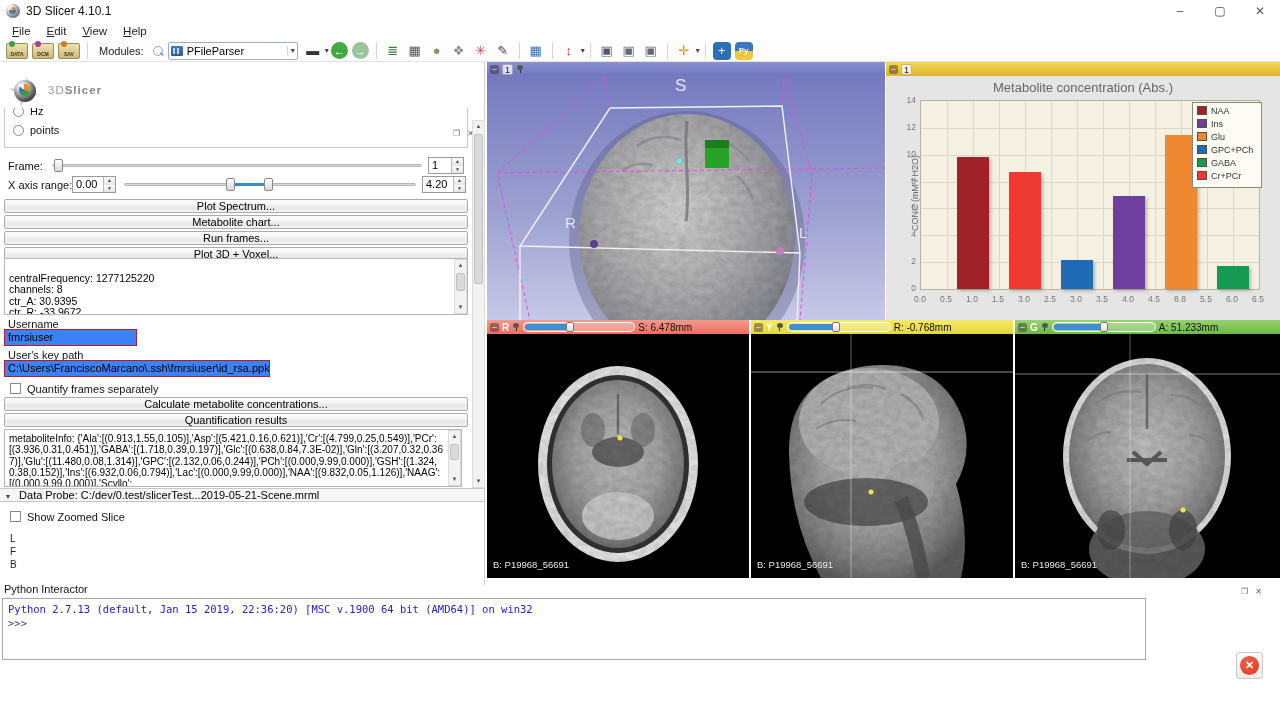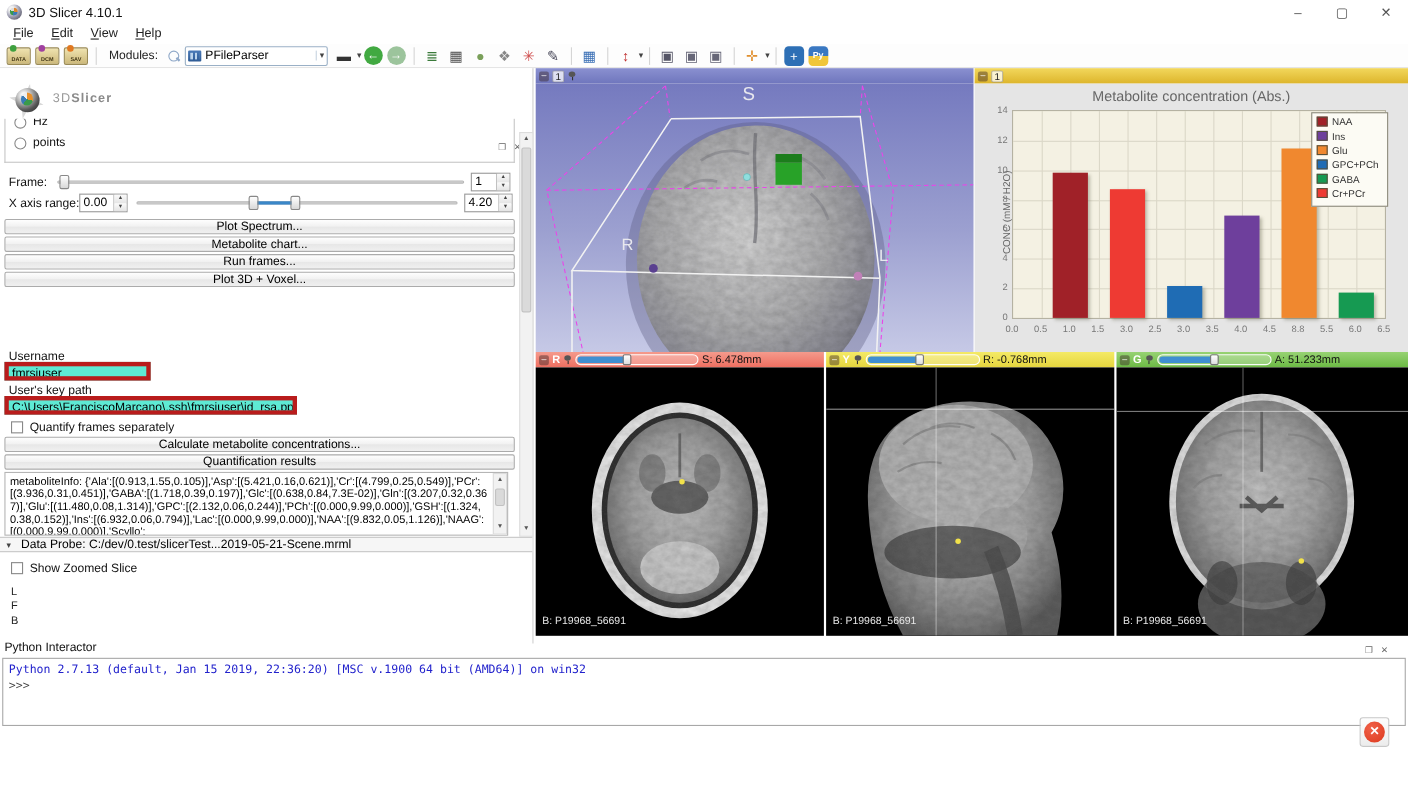--- a/index.html
+++ b/index.html
@@ -35,21 +35,21 @@
 #modcombo{width:130px;height:18px;border:1px solid #9ab0c6;border-radius:2px;background:#fff;display:flex;align-items:center;padding:0 2px;margin-right:4px}
 #modcombo .cico{width:12px;height:10px;background:linear-gradient(#4a7ab8,#2d5a94);border-radius:1px;margin-right:4px;position:relative}
 #modcombo .cico:after{content:"";position:absolute;inset:2px;background:
  repeating-linear-gradient(90deg,#bcd4ec 0 2px,transparent 2px 4px)}
 #modcombo .cval{flex:1;font-size:11px}
 #modcombo .cdrop{font-size:8px;color:#444;border-left:1px solid #c8d4e0;padding-left:3px}
 
 .gl{display:inline-block;text-align:center}
 .btnwide{position:absolute;left:4px;width:464px;height:14px;border:1px solid #ababab;border-radius:2px;
  background:linear-gradient(#fefefe,#f1f1f1 48%,#e7e7e7 52%,#f0f0f0);font-size:11px;line-height:12px;text-align:center}
-.inputbox{position:absolute;border:4px solid #b91c1c;background:#5eead4;font-size:11px;line-height:15px;padding:0 3px;white-space:nowrap;overflow:hidden}
+.inputbox{position:absolute;border:1px solid #b91c1c;background:#3b82f6;font-size:11px;line-height:15px;padding:0 3px;white-space:nowrap;overflow:hidden}
 .lbl{position:absolute;font-size:11px;color:#111}
 .cb{position:absolute;width:11px;height:11px;border:1px solid #888;background:#fff}
 .radio{position:absolute;width:11px;height:11px;border:1px solid #888;border-radius:50%;background:#fff}
 .spin{position:absolute;height:17px;border:1px solid #999;background:#fff;display:flex}
 .spin .sv{flex:1;font-size:11px;line-height:15px;padding-left:3px}
 .spin .sarr{width:12px;border-left:1px solid #bbb;display:flex;flex-direction:column}
 .spin .sarr span{flex:1;font-size:5px;line-height:7px;text-align:center;color:#444;background:linear-gradient(#fafafa,#e4e4e4)}
 .slider{position:absolute;height:15px}
 .slider .groove{position:absolute;left:0;right:0;top:6px;height:3px;background:#d8d8d8;border:1px solid #b8b8b8;border-radius:2px}
 .slider .sfill{position:absolute;top:6px;height:3px;background:#3a87c8}
@@ -107,21 +107,21 @@
 #legend{position:absolute;left:306px;top:26px;width:70px;background:#fcfbf4;border:1px solid #8a8878;padding:3px 4px;list-style:none}
 #legend li{display:flex;align-items:flex-start;gap:4px;height:13px}
 #legend .sw{width:10px;height:9px;border:1px solid #55503c}
 #legend .lt{font-size:9px;color:#333}
 .slice{position:absolute;top:320px;height:258px}
 .slice .content{position:absolute;left:0;top:14px;right:0;bottom:0;background:#000;overflow:hidden}
 .vollabel{position:absolute;left:6px;bottom:8px;color:#e8e8e8;font-size:9.5px}
 
 #pylabel{position:absolute;left:4px;top:583px;font-size:11px;color:#111}
 #pydock{top:586px;right:16px}
-#pyconsole{position:absolute;left:2px;top:598px;width:1276px;height:62px;border:1px solid #a8a8a8;background:#fff;padding:3px 5px;font-family:"DejaVu Sans Mono","Liberation Mono",monospace;font-size:10.5px;line-height:14px}
+#pyconsole{position:absolute;left:2px;top:598px;width:1144px;height:62px;border:1px solid #a8a8a8;background:#fff;padding:3px 5px;font-family:"DejaVu Sans Mono","Liberation Mono",monospace;font-size:10.5px;line-height:14px}
 #pybanner{color:#2222cc}
 #pyprompt{color:#444}
 #errbtn{position:absolute;left:1236px;top:652px;width:27px;height:27px;background:linear-gradient(#fdfdfd,#ececec);border:1px solid #c8c8c8;border-radius:3px;display:flex;align-items:center;justify-content:center}
 #errbtn .circ{width:19px;height:19px;border-radius:50%;background:radial-gradient(circle at 35% 30%,#f06048,#dd3a1e);color:#fff;font-size:11px;font-weight:bold;text-align:center;line-height:19px}
 #paneldock{top:66px;right:8px}
 </style>
 </head>
 <body>
 
 <svg width="0" height="0" style="position:absolute">
@@ -269,20 +269,32 @@
     <span class="sv">4.20</span>
     <span class="sarr">
         <span class="gl">▲</span>
         <span class="gl">▼</span>
       </span>
   </div>
   <div class="btnwide" style="top:137px">Plot Spectrum...</div>
   <div class="btnwide" style="top:153px">Metabolite chart...</div>
   <div class="btnwide" style="top:169px">Run frames...</div>
   <div class="btnwide" style="top:185px">Plot 3D + Voxel...</div>
+  <div id="infoarea">
+    <div id="infotext">
+centralFrequency: 1277125220
+channels: 8
+ctr_A: 30.9395
+ctr_R: -33.9672</div>
+    <div class="sbv" style="right:0;top:0;bottom:0;width:13px">
+      <span class="sar gl" style="top:0">▲</span>
+      <span class="sar gl" style="bottom:0">▼</span>
+      <div class="sth" style="top:13px;height:18px"></div>
+    </div>
+  </div>
   <span class="lbl" style="left:8px;top:256px">Username</span>
   <div class="inputbox" style="left:4px;top:267px;width:133px;height:17px">fmrsiuser</div>
   <span class="lbl" style="left:8px;top:287px">User's key path</span>
   <div class="inputbox" style="left:4px;top:298px;width:266px;height:17px">C:\Users\FranciscoMarcano\.ssh\fmrsiuser\id_rsa.ppk</div>
   <span class="cb" style="left:10px;top:321px"></span>
   <span class="lbl" style="left:27px;top:321px">Quantify frames separately</span>
   <div class="btnwide" style="top:335px">Calculate metabolite concentrations...</div>
   <div class="btnwide" style="top:351px">Quantification results</div>
   <div id="metabarea">
     <div id="metabtext">metaboliteInfo: {'Ala':[(0.913,1.55,0.105)],'Asp':[(5.421,0.16,0.621)],'Cr':[(4.799,0.25,0.549)],'PCr':[(3.936,0.31,0.451)],'GABA':[(1.718,0.39,0.197)],'Glc':[(0.638,0.84,7.3E-02)],'Gln':[(3.207,0.32,0.367)],'Glu':[(11.480,0.08,1.314)],'GPC':[(2.132,0.06,0.244)],'PCh':[(0.000,9.99,0.000)],'GSH':[(1.324,0.38,0.152)],'Ins':[(6.932,0.06,0.794)],'Lac':[(0.000,9.99,0.000)],'NAA':[(9.832,0.05,1.126)],'NAAG':[(0.000,9.99,0.000)],'Scyllo':</div>

